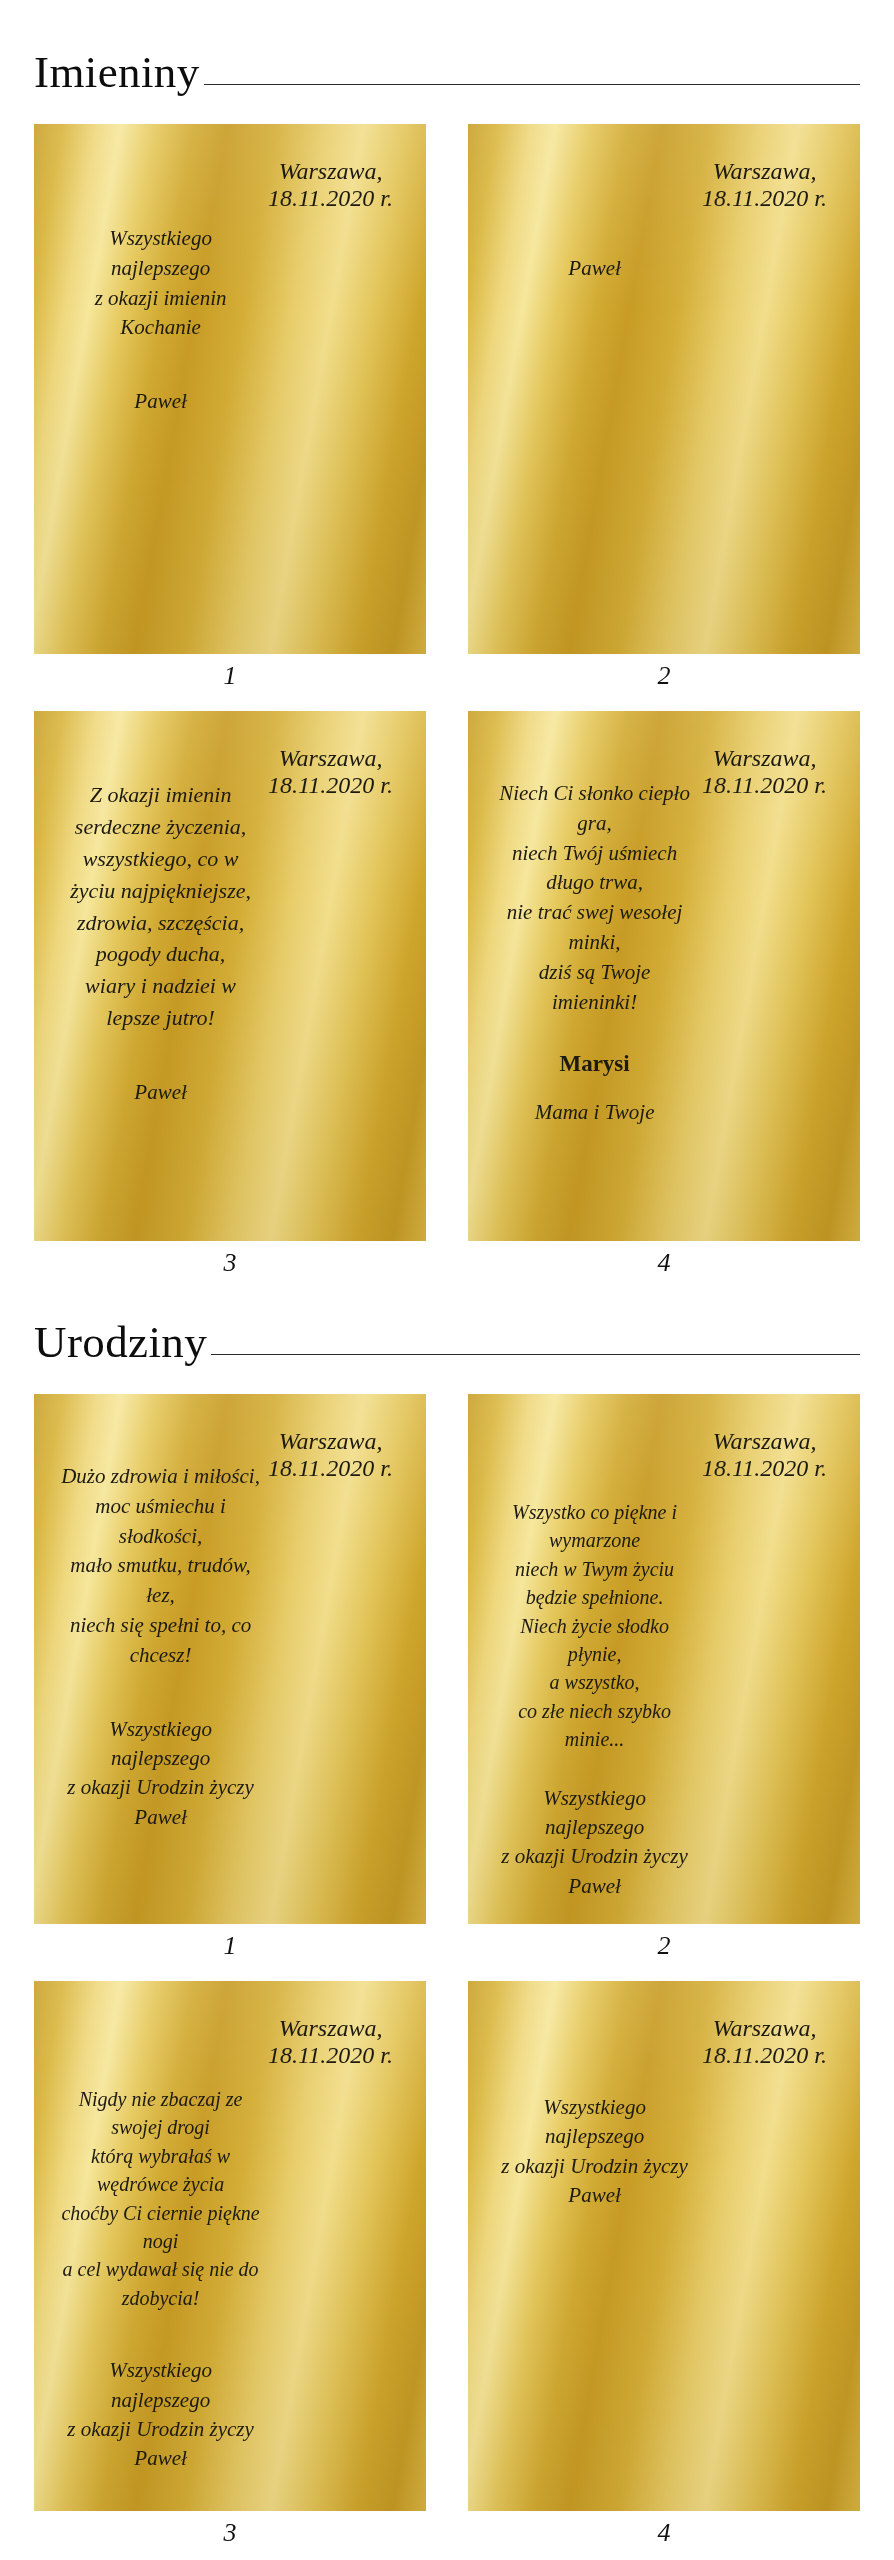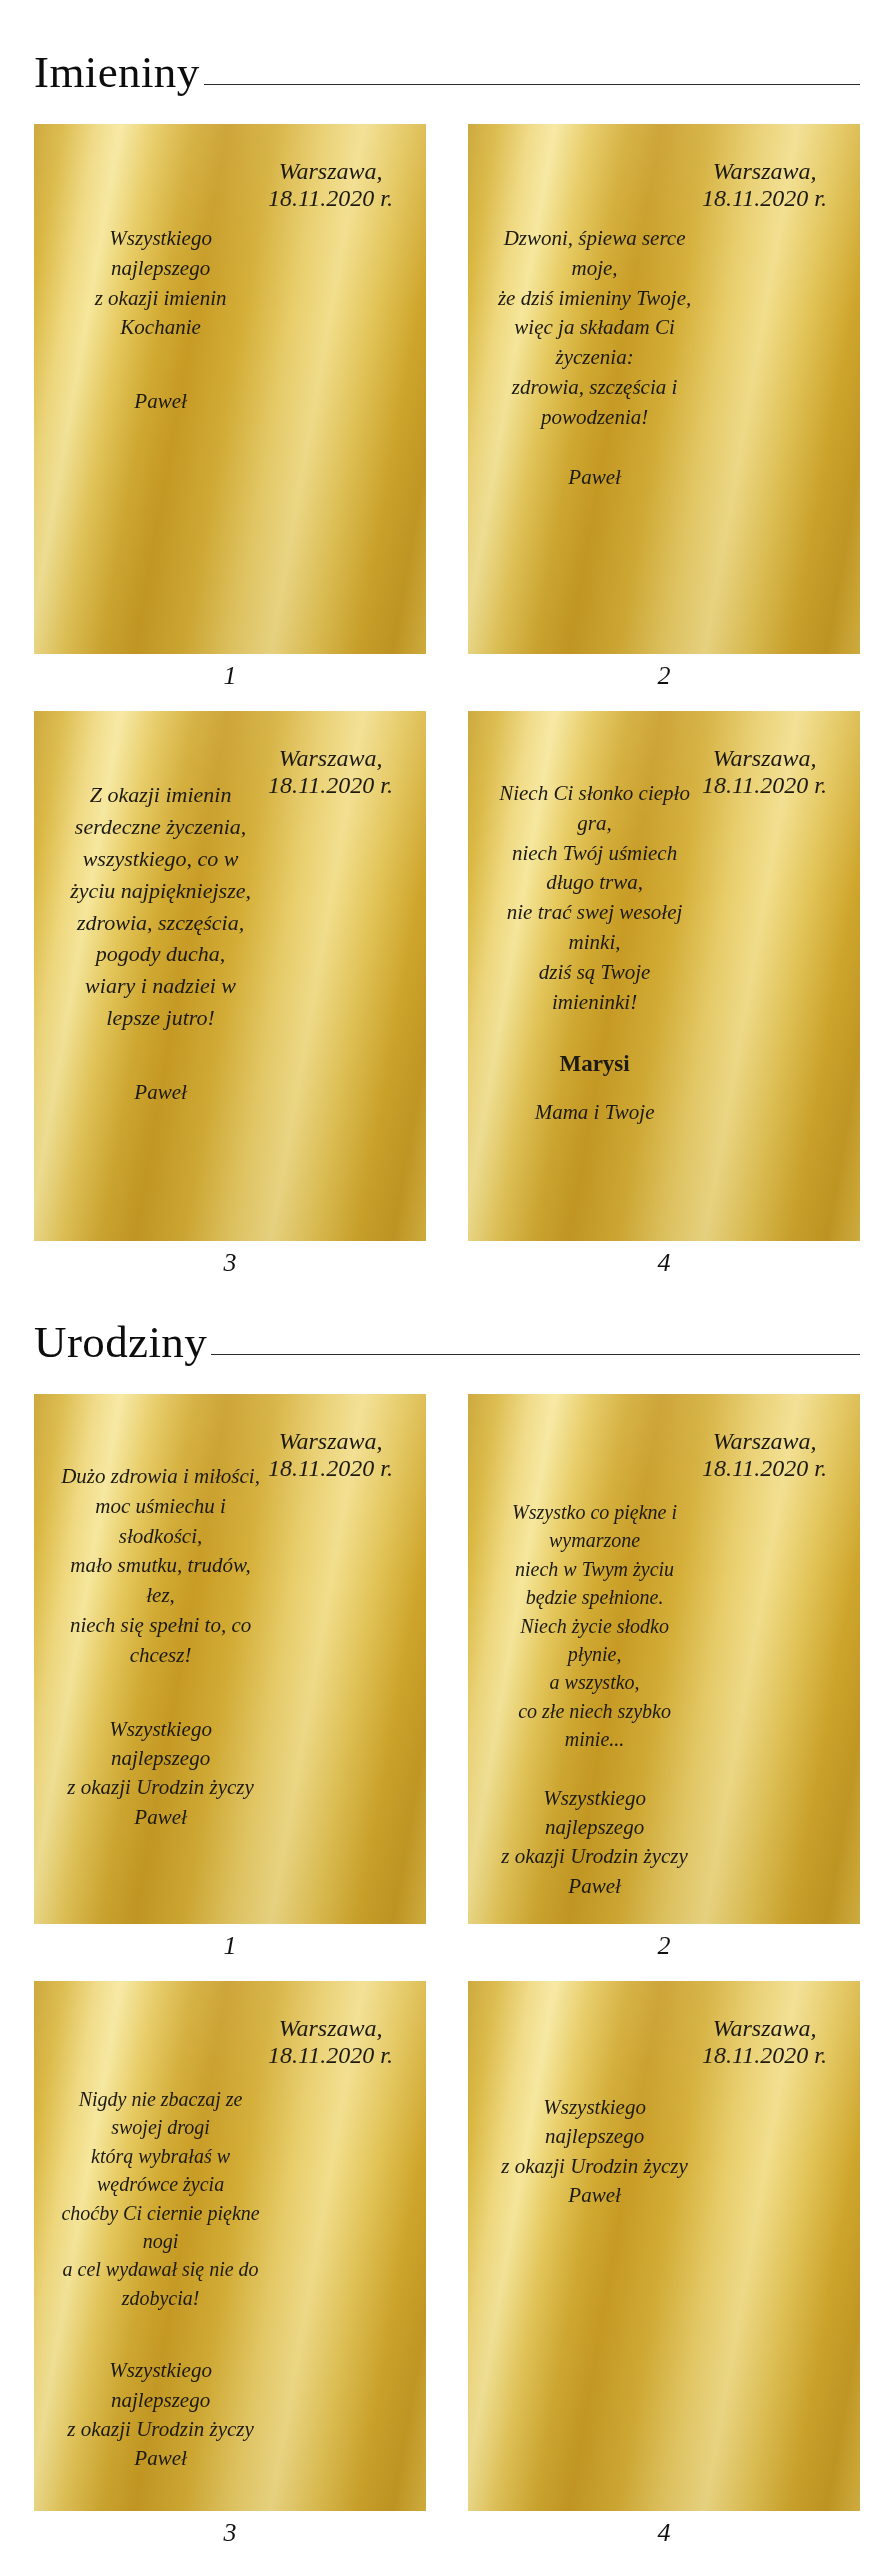--- a/index.html
+++ b/index.html
@@ -178,24 +178,20 @@
           </div>
         </div>
         <div class="card-number">1</div>
       </div>
 
       <div class="card-cell">
         <div class="card">
           <div class="card-inner">
             <div class="card-body">
               <div class="v-top-pad-1"></div>
-              <div class="wish">Dzwoni, śpiewa serce moje,
-że dziś imieniny Twoje,
-więc ja składam Ci życzenia:
-zdrowia, szczęścia i powodzenia!</div>
               <div class="gap-md"></div>
               <div class="signature">Paweł</div>
             </div>
             <div class="place-date">Warszawa, 18.11.2020 r.</div>
           </div>
         </div>
         <div class="card-number">2</div>
       </div>
 
       <div class="card-cell">

